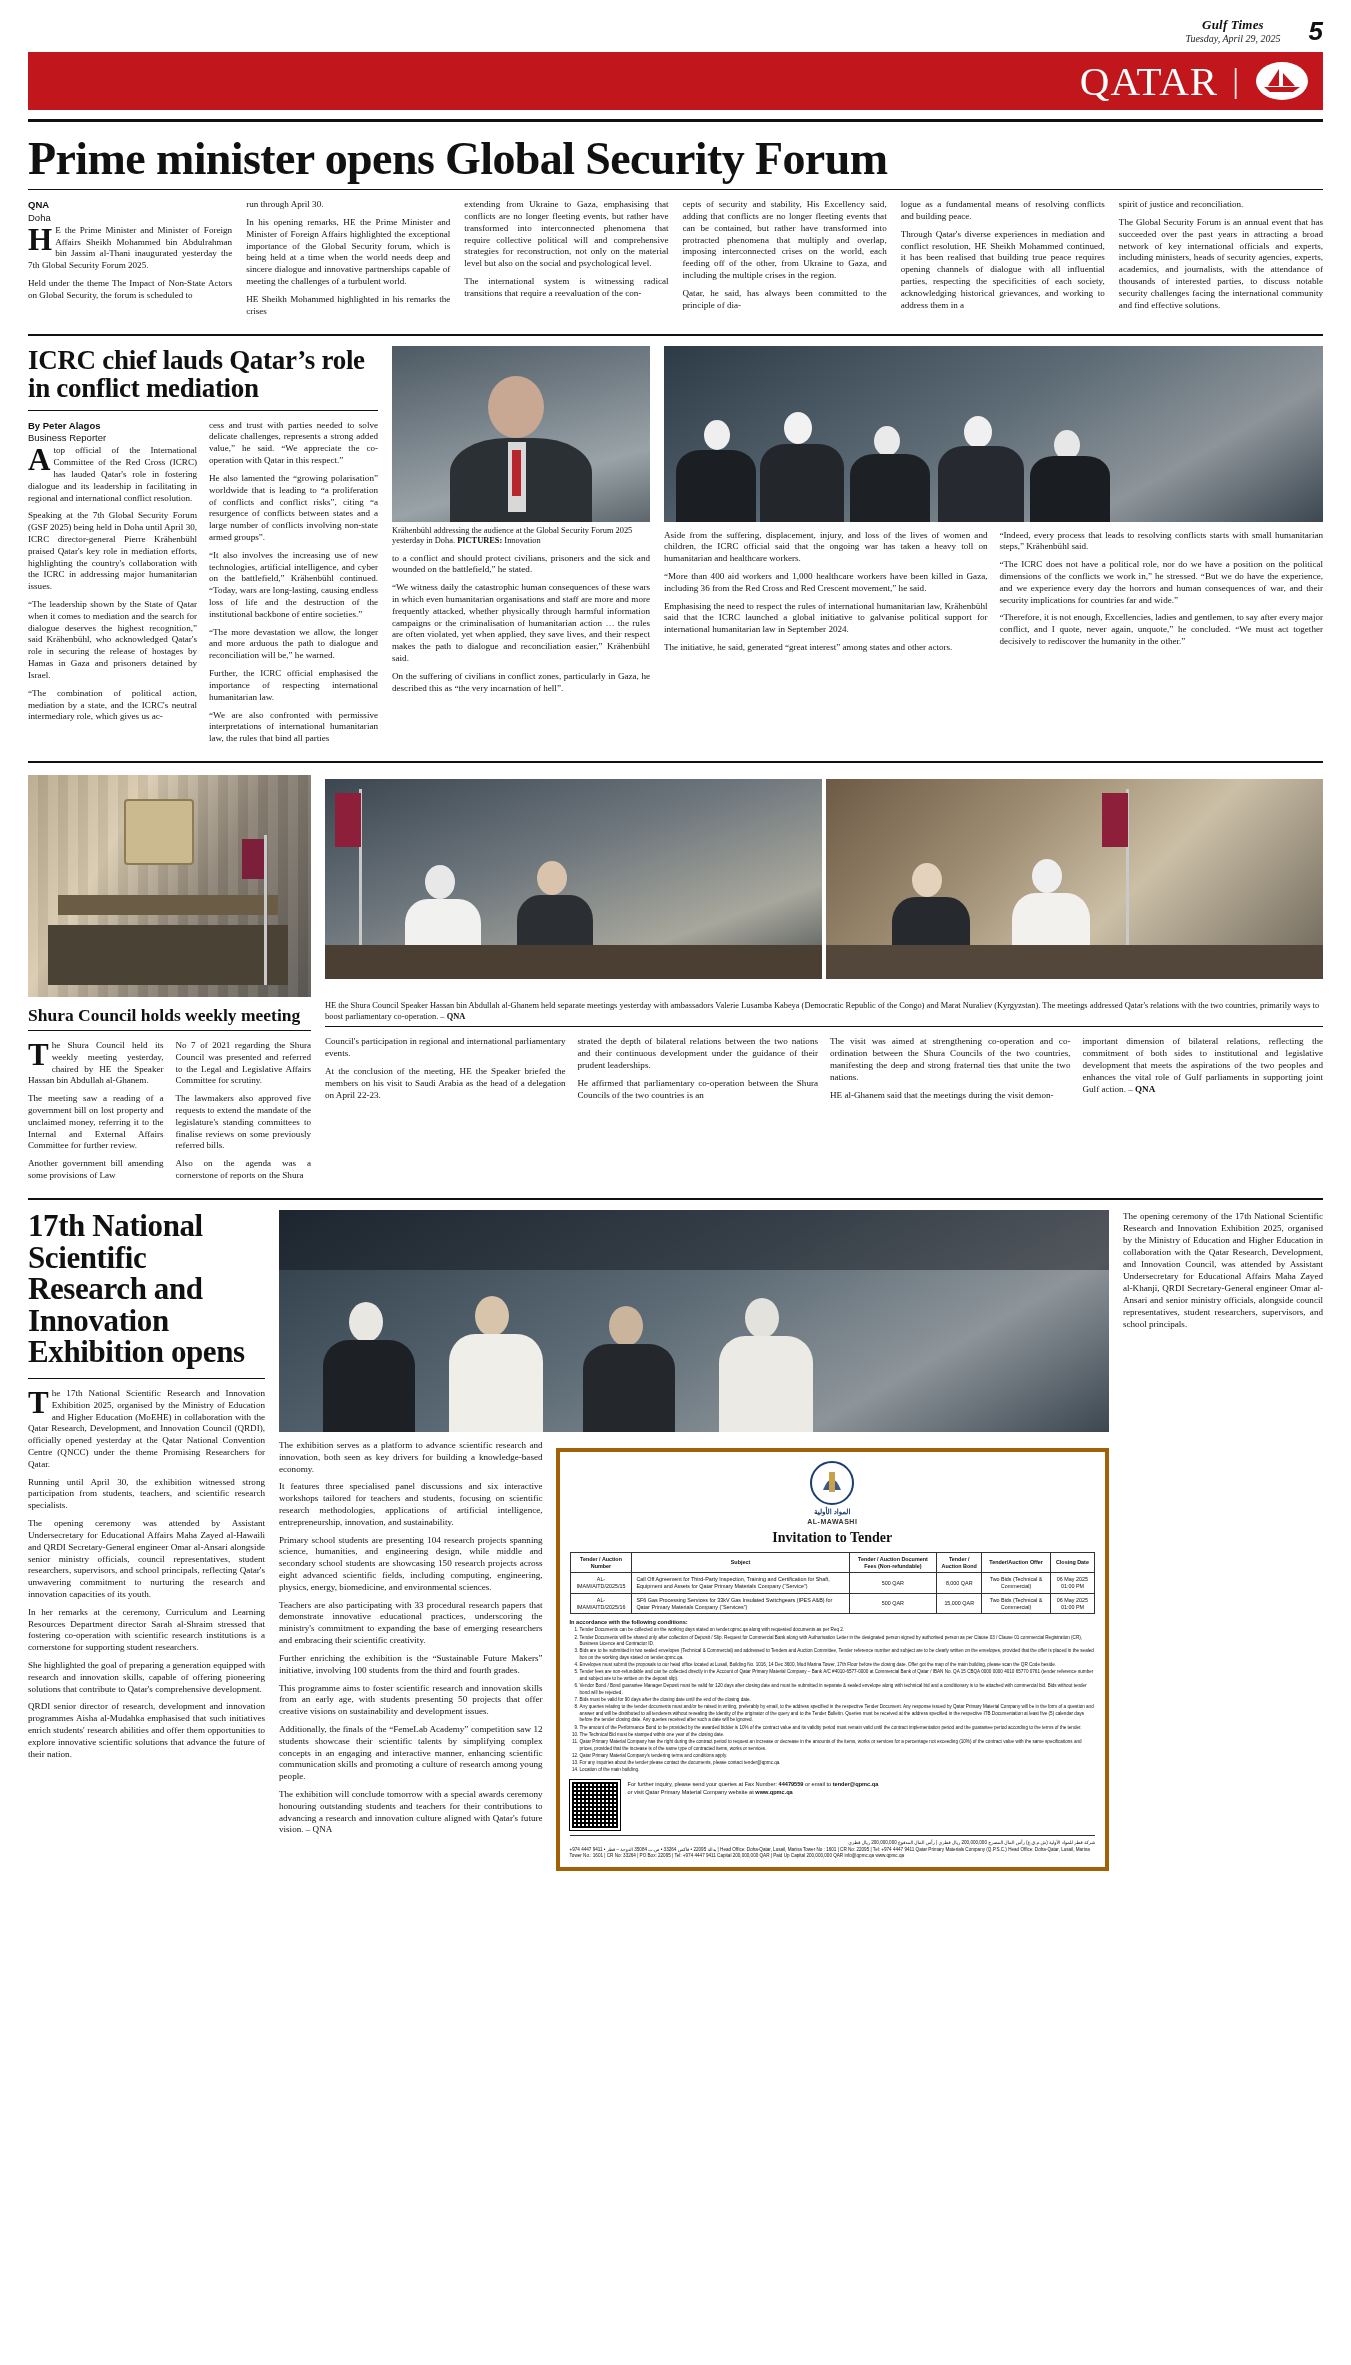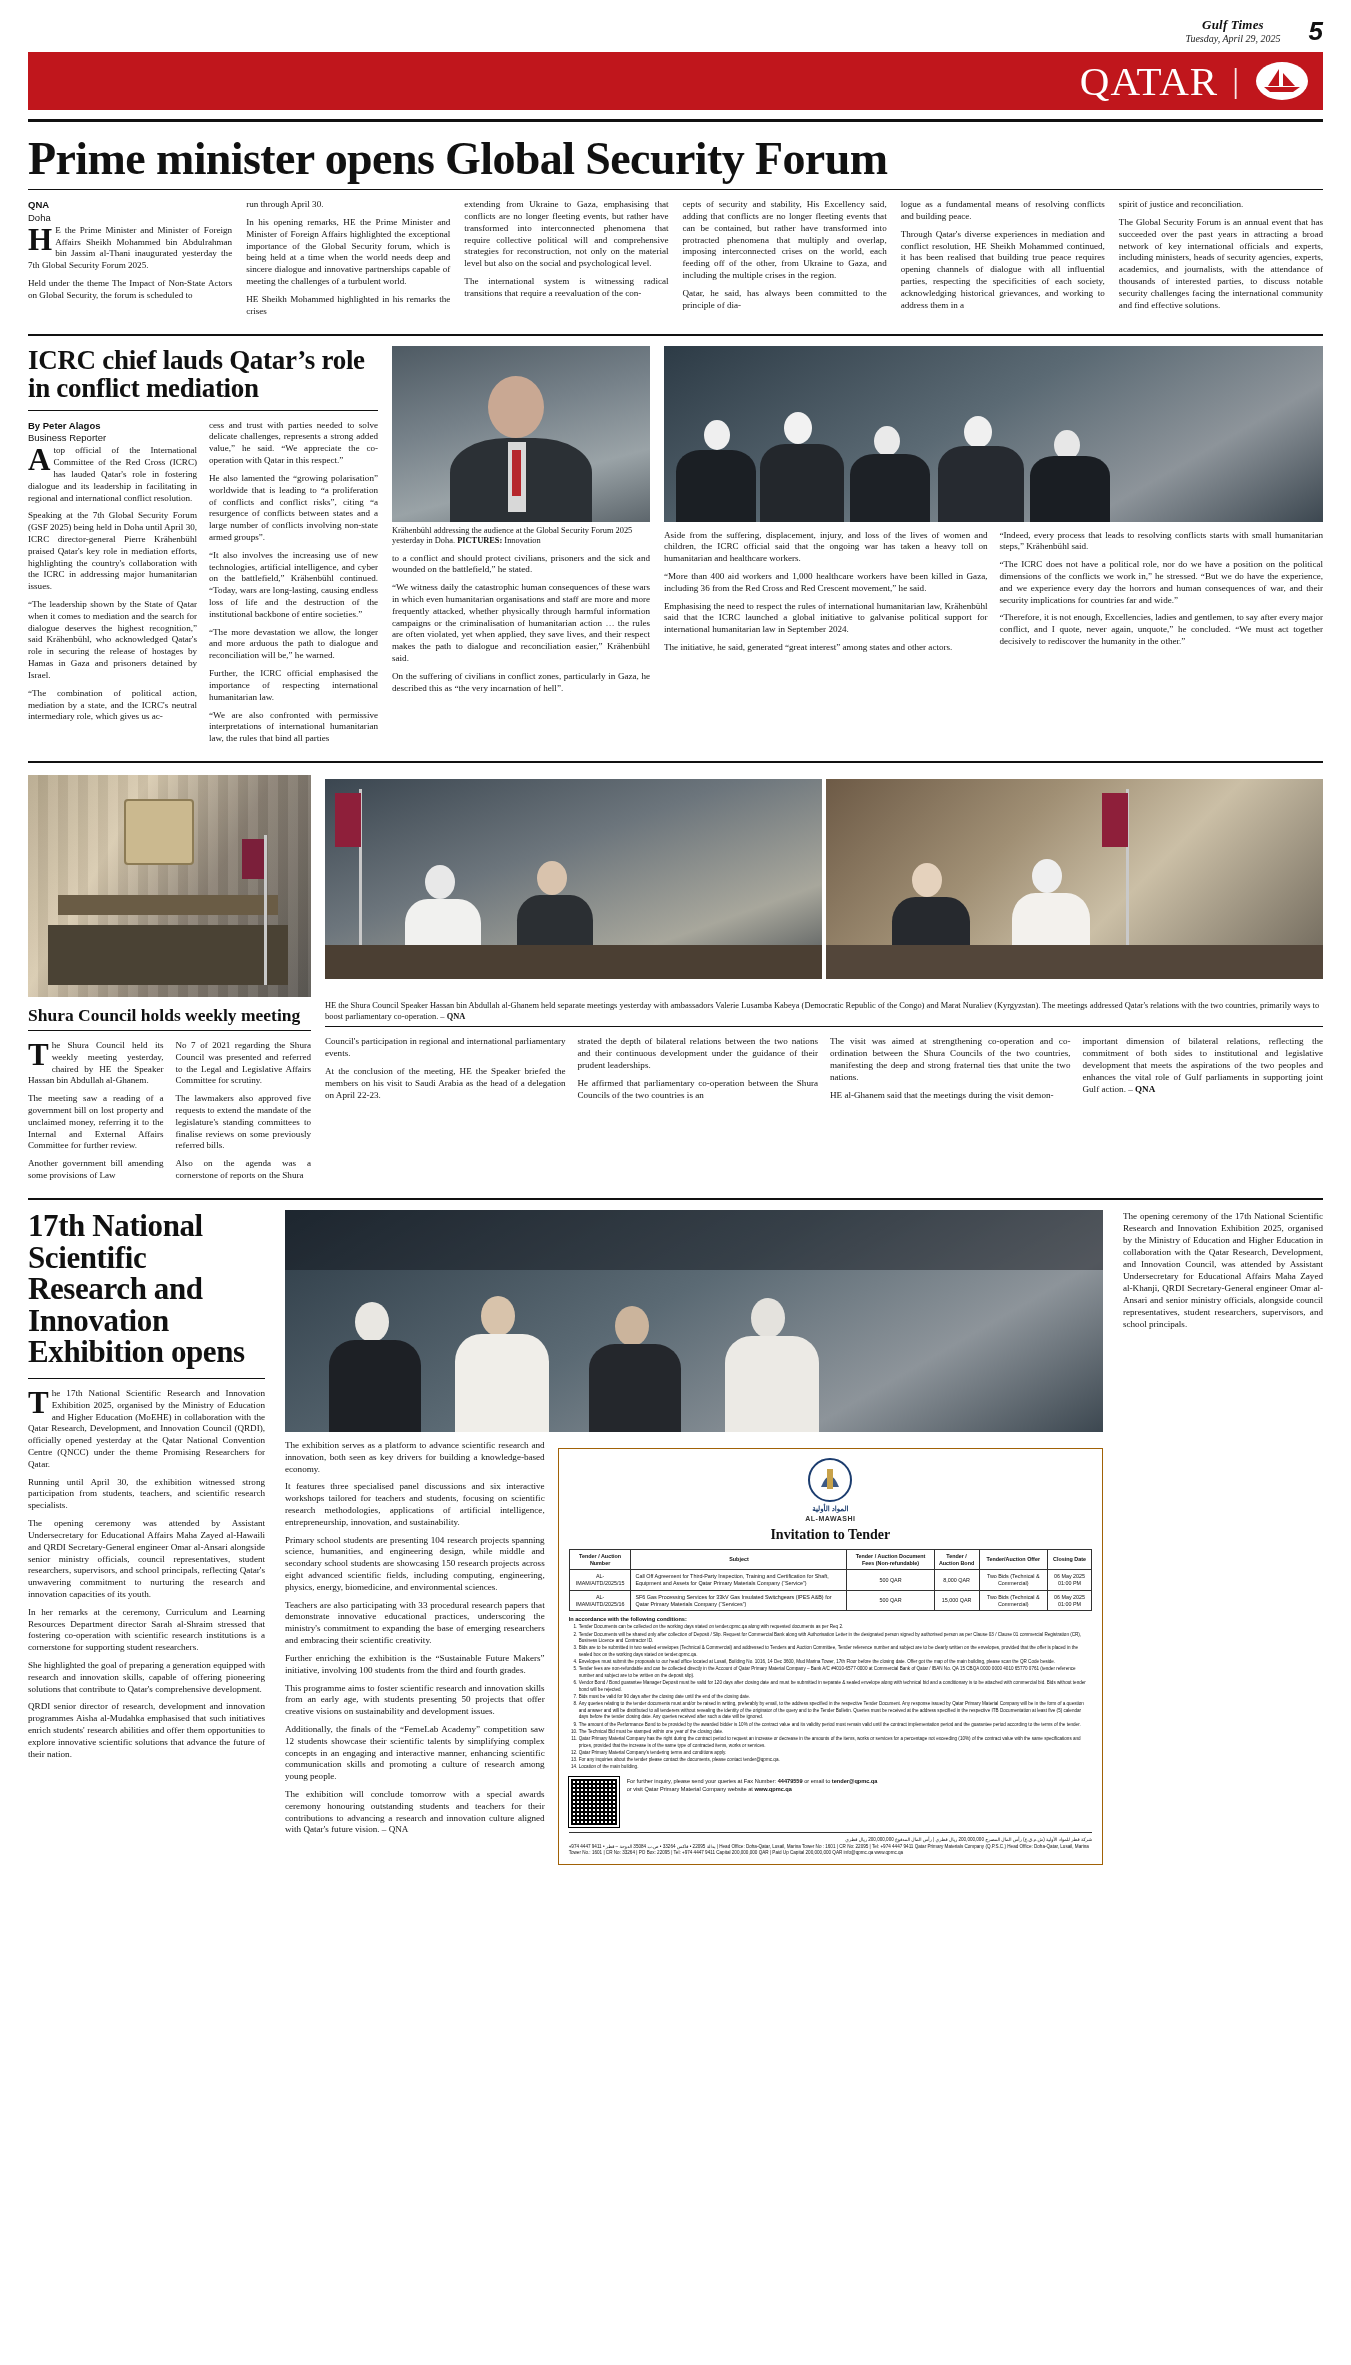--- a/index.html
+++ b/index.html
@@ -71,29 +71,29 @@
   .shura-band { display:flex; gap:14px; margin-top:12px; }
   .shura-left { width:283px; }
   .shura-right { flex:1; }
   .shura-banner {
     background:#123a5e; color:#fff; font-family:"Liberation Serif", serif; font-weight:bold;
     font-size:21.5px; padding:7px 12px; letter-spacing:-.2px;
   }
   .shura-sub { font-family:"Liberation Serif", serif; font-weight:bold; font-size:17.5px; margin-top:8px; }
 
   
-  .nat-wrap { display:flex; gap:20px; margin-top:10px; }
+  .nat-wrap { display:flex; gap:14px; margin-top:10px; }
   .nat-left { width:237px; }
   .nat-head { font-family:"Liberation Serif", serif; font-weight:bold; font-size:31px; line-height:1.02; letter-spacing:-.4px; }
   .nat-mid { flex:1; }
   .nat-right { width:200px; font-size:9.1px; line-height:1.32; text-align:justify; }
 
   
   .ad {
-    border:1px solid #a16207; padding:8px 10px 7px 10px; margin-top:8px; background:#fff;
+    border:4px solid #a16207; padding:8px 10px 7px 10px; margin-top:8px; background:#fff;
     font-family:"Liberation Sans", sans-serif;
   }
   .ad-logo-row { display:flex; flex-direction:column; align-items:center; }
   .ad-logo { width:46px; height:46px; position:relative; }
   .ad-logo-ar { font-size:7px; font-weight:bold; color:#1b3c6e; margin-top:2px; letter-spacing:.5px;}
   .ad-title { text-align:center; font-family:"Liberation Serif", serif; font-weight:bold; font-size:14px; margin:5px 0 6px 0; }
   table.tender { width:100%; border-collapse:collapse; font-size:5.4px; }
   table.tender th, table.tender td { border:.6px solid #333; padding:3px 2px; text-align:center; vertical-align:middle; line-height:1.25; }
   table.tender th { font-weight:bold; font-size:5.4px; }
   table.tender td.subject { text-align:left; padding-left:4px; }

